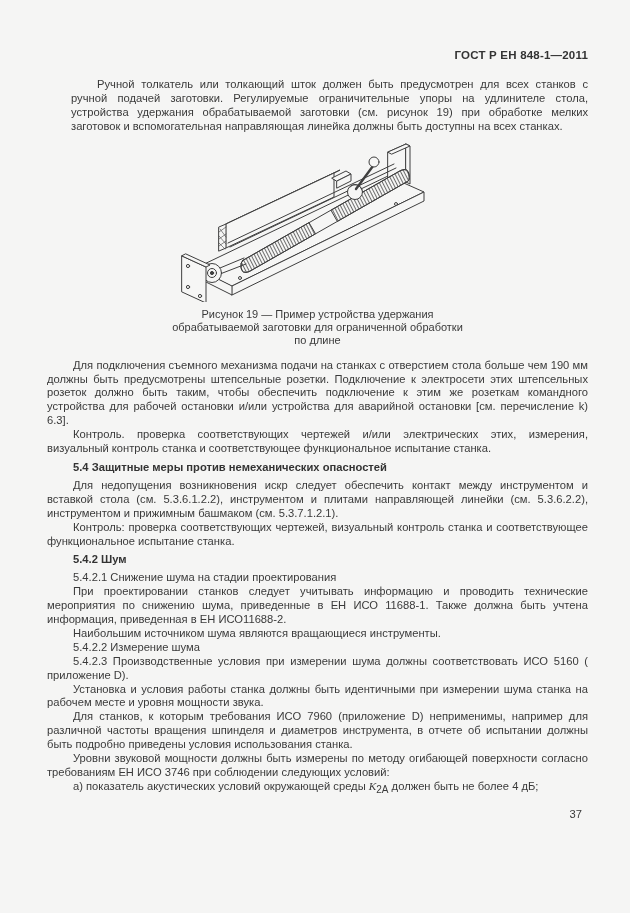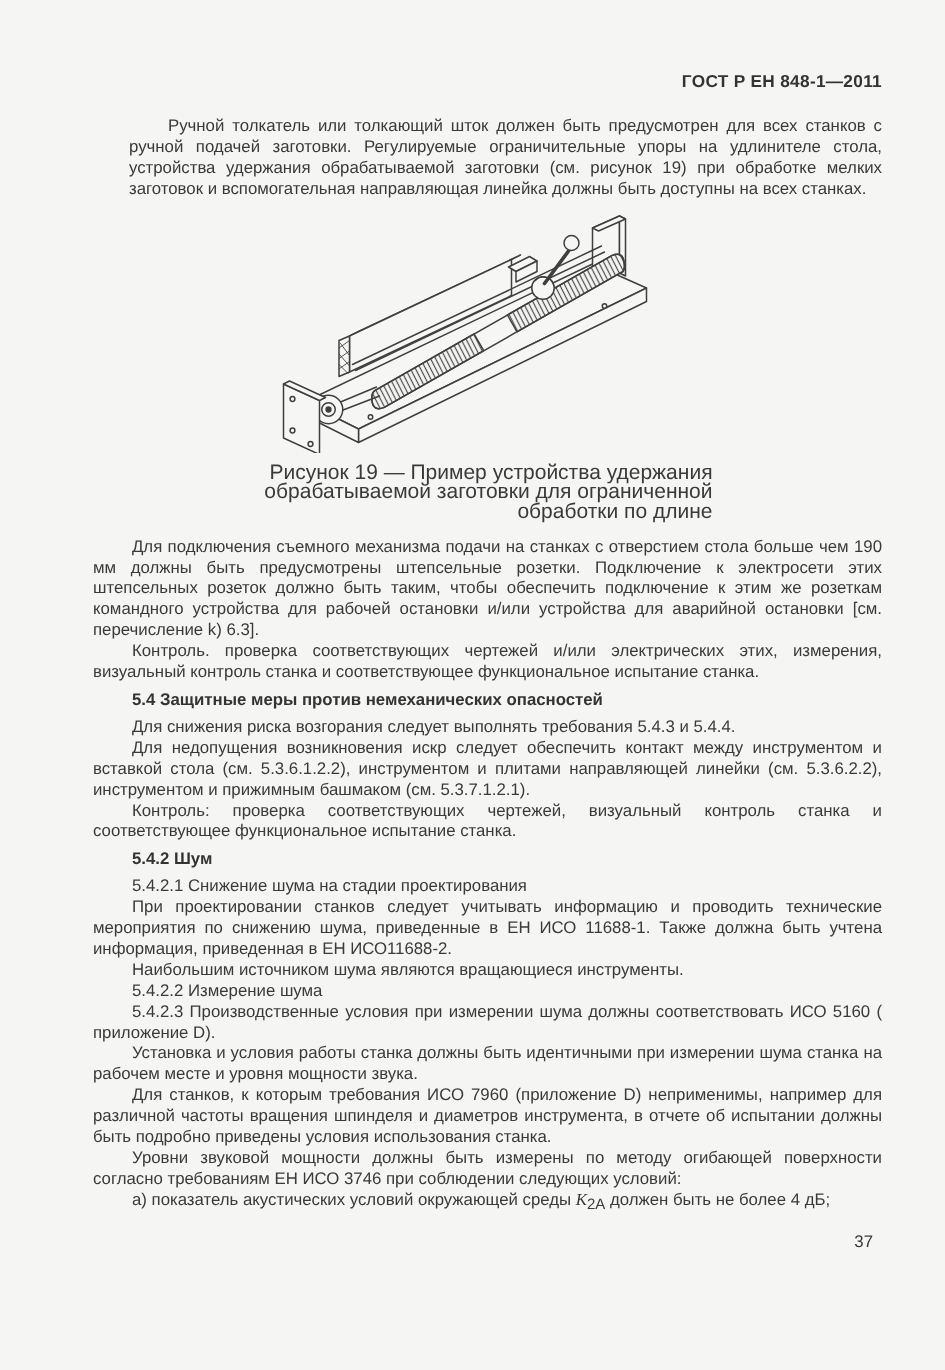--- a/index.html
+++ b/index.html
@@ -4,21 +4,21 @@
 <style>
   html,body { margin:0; padding:0; }
   body {
     width:630px; height:913px;
     background:#f5f5f4;
     font-family:"Liberation Sans", sans-serif;
     color:#3a3a3a;
     position:relative;
     overflow:hidden;
   }
-  .content { padding:49px 42px 0 62px; }
+  .content { padding:49px 42px 0 47px; }
   .doc-code {
     text-align:right;
     font-size:11.5px;
     font-weight:bold;
     letter-spacing:0.2px;
     color:#333;
   }
   .para {
     font-size:11.2px;
     line-height:13.9px;
@@ -33,23 +33,23 @@
     font-weight:bold;
     text-indent:26px;
     margin:5px 0 4px 0;
     color:#333;
   }
   .figure-wrap { text-align:center; margin:6px 0 0 0; }
   .figure-wrap svg { vertical-align:top; margin-right:18px; }
   .caption {
     width:300px;
     margin:6px auto 0 auto;
-    text-align:right;
+    text-align:center;
     text-indent:0;
-    font-size:14px;
+    font-size:11px;
     line-height:13px;
   }
   .after-fig { margin-top:12px; }
   .kvar { font-style:italic; font-family:"Liberation Serif", serif; }
   sub { font-size:10px; }
   .pageno {
     text-align:right;
     padding-right:6px;
     margin-top:11px;
     font-size:11.2px;
@@ -120,21 +120,20 @@
       </g>
     </svg>
     <p class="para caption">Рисунок 19 — Пример устройства удержания обрабатываемой заготовки для ограниченной обработки по длине</p>
   </div>
 
   <p class="para after-fig">Для подключения съемного механизма подачи на станках с отверстием стола больше чем 190 мм должны быть предусмотрены штепсельные розетки. Подключение к электросети этих штепсельных розеток должно быть таким, чтобы обеспечить подключение к этим же розеткам командного устройства для рабочей остановки и/или устройства для аварийной остановки [см. перечисление k) 6.3].</p>
   <p class="para">Контроль. проверка соответствующих чертежей и/или электрических этих, измерения, визуальный контроль станка и соответствующее функциональное испытание станка.</p>
 
   <p class="heading">5.4 Защитные меры против немеханических опасностей</p>
 
-  <p class="para">Для снижения риска возгорания следует выполнять требования 5.4.3 и 5.4.4.</p>
   <p class="para">Для недопущения возникновения искр следует обеспечить контакт между инструментом и вставкой стола (см. 5.3.6.1.2.2), инструментом и плитами направляющей линейки (см. 5.3.6.2.2), инструментом и прижимным башмаком (см. 5.3.7.1.2.1).</p>
   <p class="para">Контроль: проверка соответствующих чертежей, визуальный контроль станка и соответствующее функциональное испытание станка.</p>
 
   <p class="heading">5.4.2 Шум</p>
 
   <p class="para">5.4.2.1 Снижение шума на стадии проектирования</p>
   <p class="para">При проектировании станков следует учитывать информацию и проводить технические мероприятия по снижению шума, приведенные в ЕН ИСО 11688-1. Также должна быть учтена информация, приведенная в ЕН ИСО11688-2.</p>
   <p class="para">Наибольшим источником шума являются вращающиеся инструменты.</p>
   <p class="para">5.4.2.2 Измерение шума</p>
   <p class="para">5.4.2.3 Производственные условия при измерении шума должны соответствовать ИСО 5160 ( приложение D).</p>

